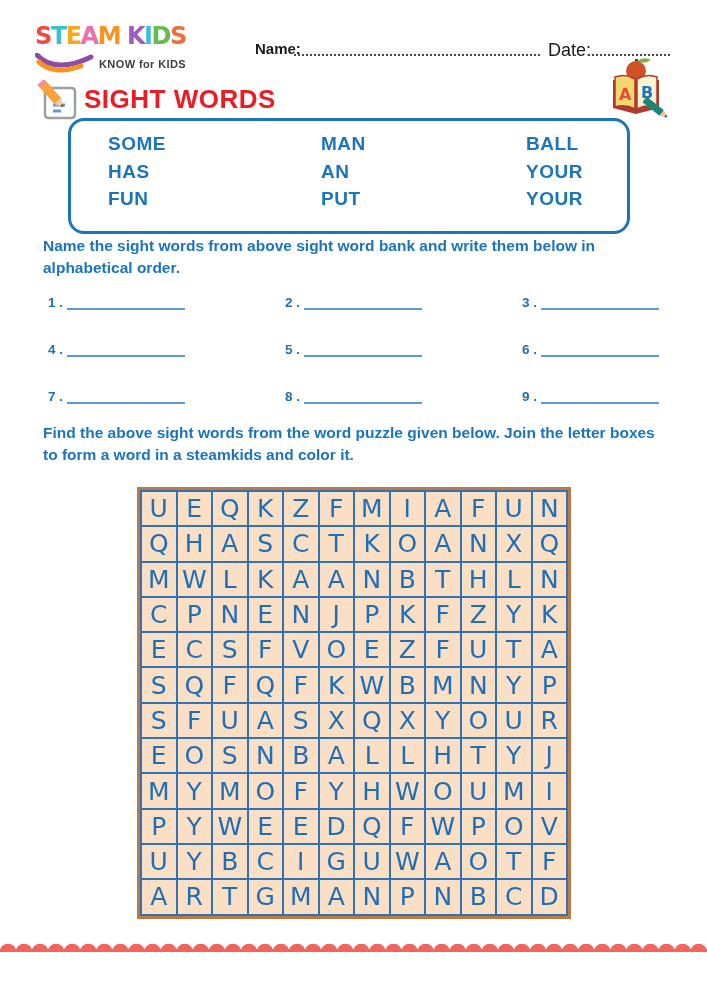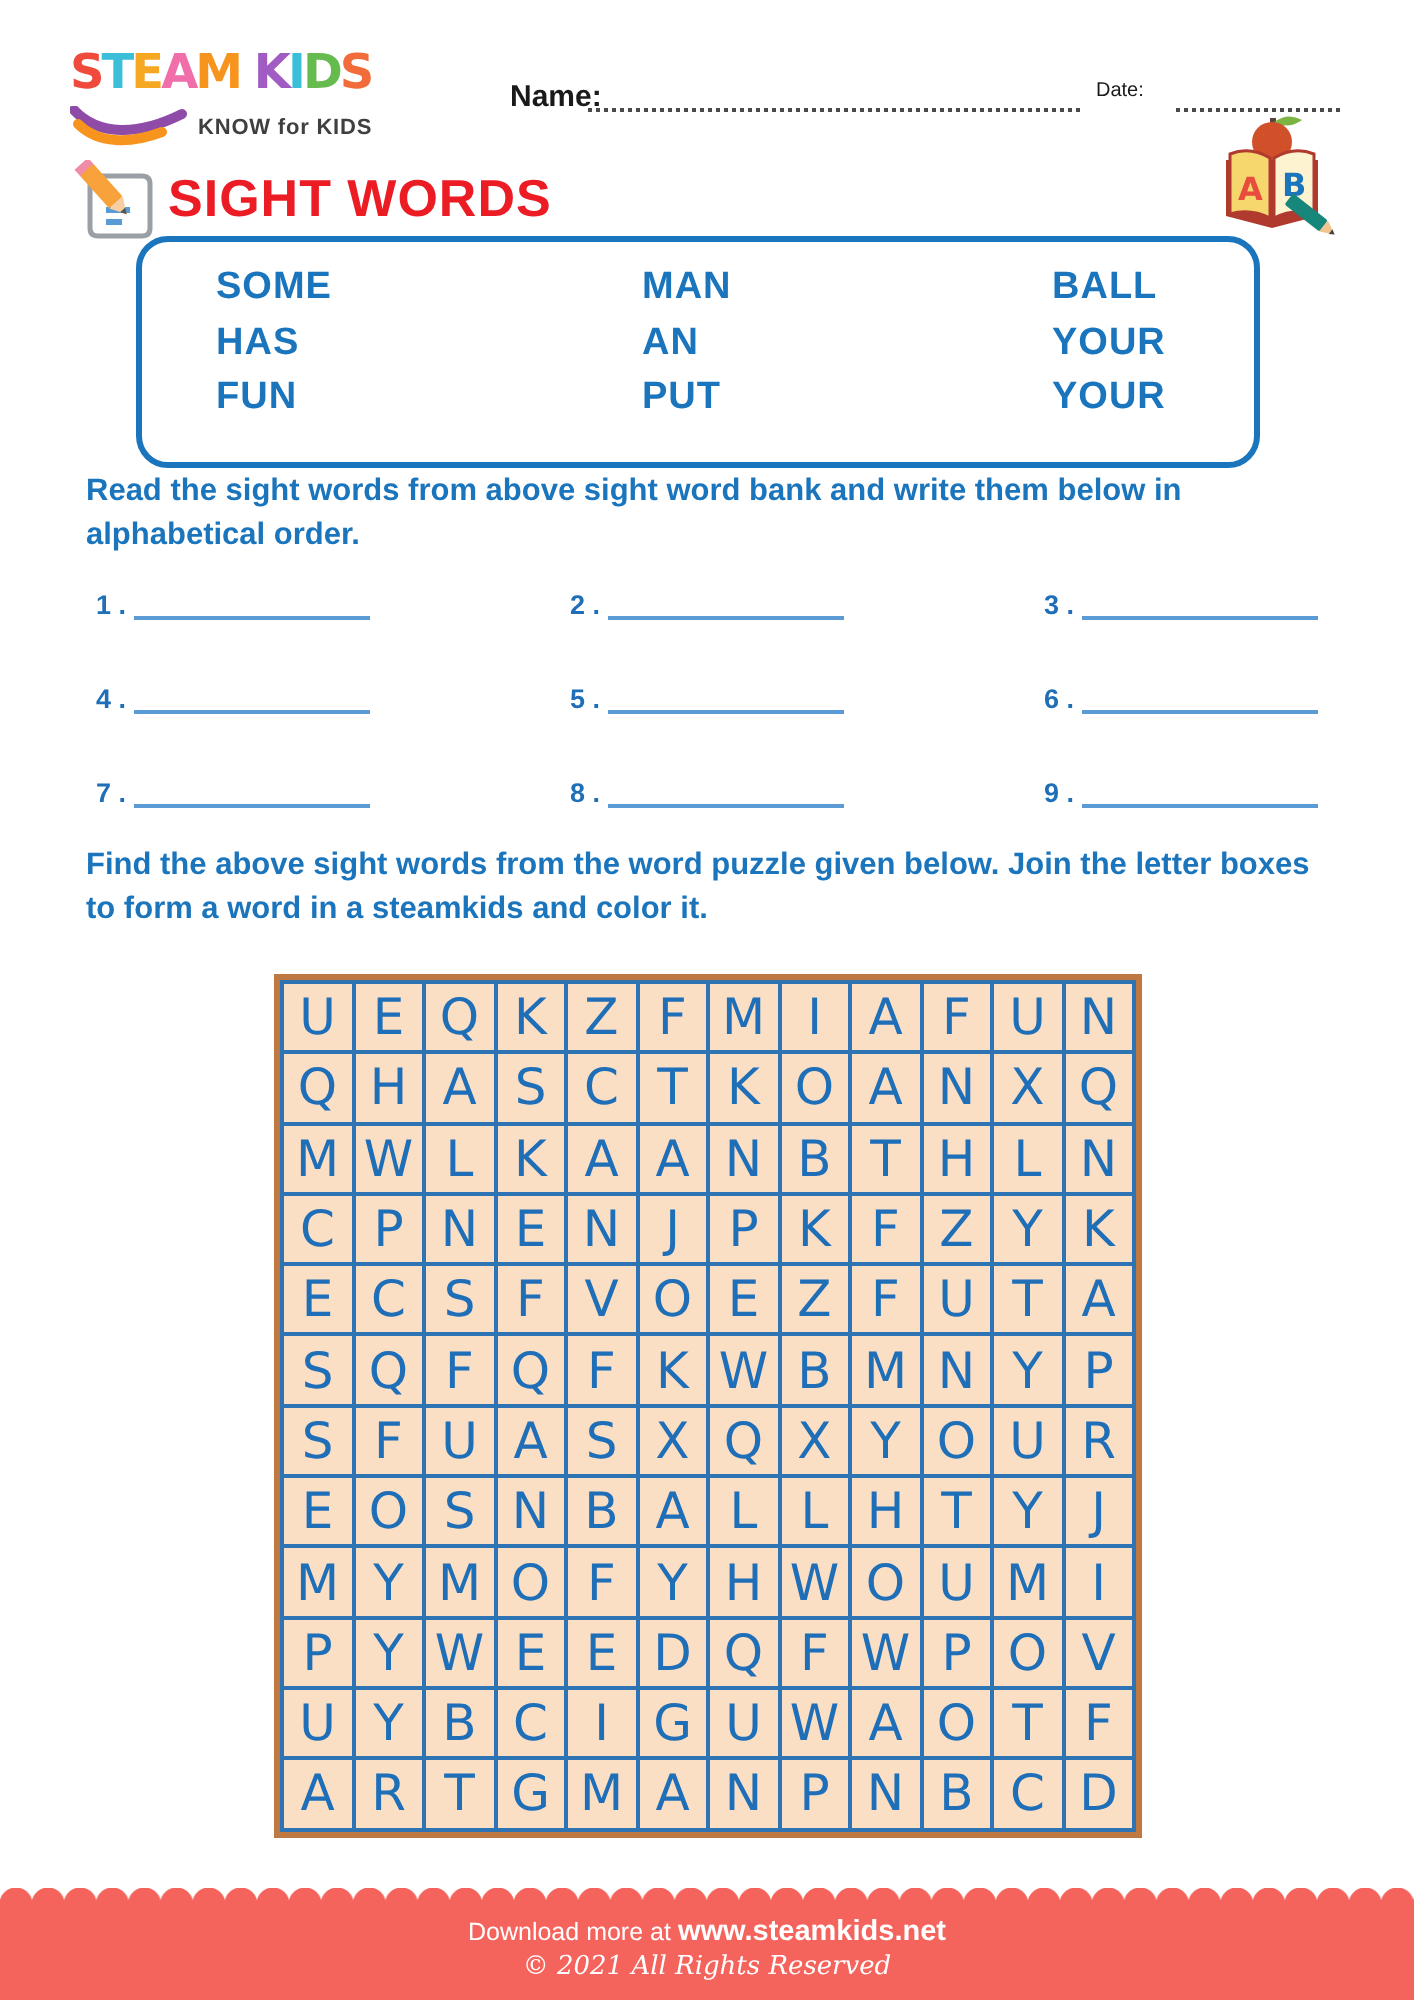--- a/index.html
+++ b/index.html
@@ -10,21 +10,21 @@
   
   .logo-wordmark { position:absolute; left:35px; top:22px; font-size:24px; font-weight:800;
                    letter-spacing:-1.5px; font-family:"DejaVu Sans",sans-serif; }
   .logo-wordmark span { white-space:pre; }
   .logo-swoosh { position:absolute; left:35px; top:53px; }
   .logo-tagline { position:absolute; left:99px; top:58px; font-size:11px; font-weight:bold;
                   color:#3F3F3F; letter-spacing:0.4px; }
   .name-label { position:absolute; left:255px; top:40px; font-size:15px; color:#1a1a1a;font-weight:bold; }
   .name-line  { position:absolute; left:294px; top:42px; width:246px; height:14px;
                 border-bottom:2px dotted #4a4a4a; }
-  .date-label { position:absolute; left:548px; top:40px; font-size:10px; color:#1a1a1a; }
+  .date-label { position:absolute; left:548px; top:40px; font-size:18px; color:#1a1a1a; }
   .date-line  { position:absolute; left:588px; top:42px; width:82px; height:14px;
                 border-bottom:2px dotted #4a4a4a; }
   .book-icon { position:absolute; left:604px; top:56px; }
 
   
   .title-icon { position:absolute; left:37px; top:80px; }
   .page-title { position:absolute; left:84px; top:84px; font-size:26px; font-weight:bold;
                 color:#EC1C24; letter-spacing:0.5px; }
 
   
@@ -126,21 +126,21 @@
           <div class="wb-word">PUT</div>
         </div>
         <div>
           <div class="wb-word">BALL</div>
           <div class="wb-word">YOUR</div>
           <div class="wb-word">YOUR</div>
         </div>
       </div>
   </div>
 
-  <div class="instr instr-1">Read the sight words from above sight word bank and write them below in alphabetical order.</div>
+  <div class="instr instr-1">Name the sight words from above sight word bank and write them below in alphabetical order.</div>
 
   <div class="blanks-grid">
       <div class="blank-item">
         <span class="blank-number">1 .</span>
         <span class="blank-line"></span>
       </div>
       <div class="blank-item">
         <span class="blank-number">2 .</span>
         <span class="blank-line"></span>
       </div>
@@ -317,21 +317,14 @@
       <div class="cell">A</div>
       <div class="cell">N</div>
       <div class="cell">P</div>
       <div class="cell">N</div>
       <div class="cell">B</div>
       <div class="cell">C</div>
       <div class="cell">D</div>
     </div>
 
   <div class="footer-scallops"></div>
-  <div class="footer-band">
-    <div class="footer-line1">
-      <span>Download more at</span>
-      <span class="footer-site">www.steamkids.net</span>
-    </div>
-    <div class="footer-copy">© 2021 All Rights Reserved</div>
-  </div>
 
 </div>
 
 </body></html>

